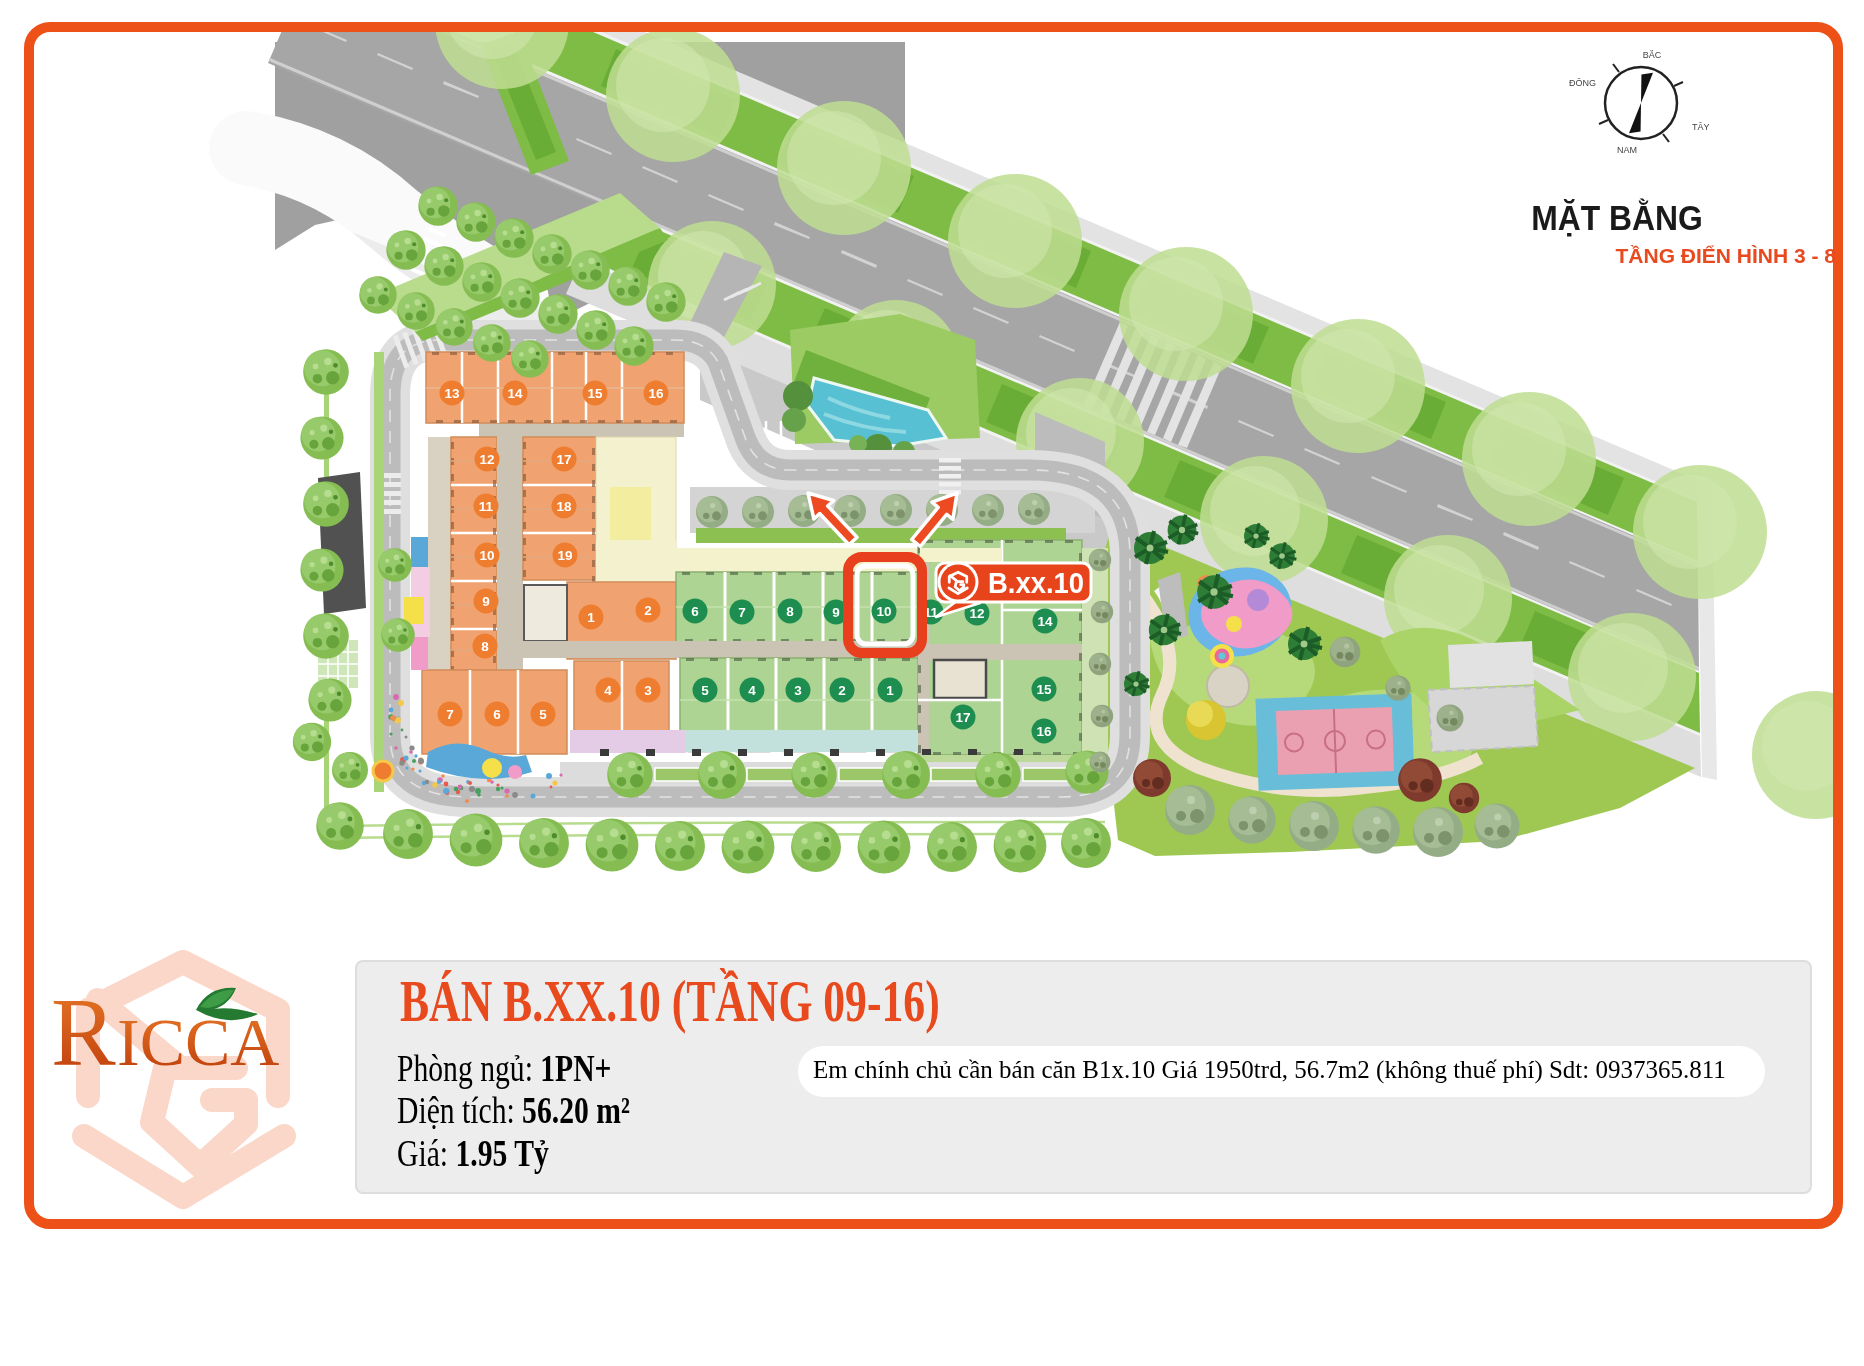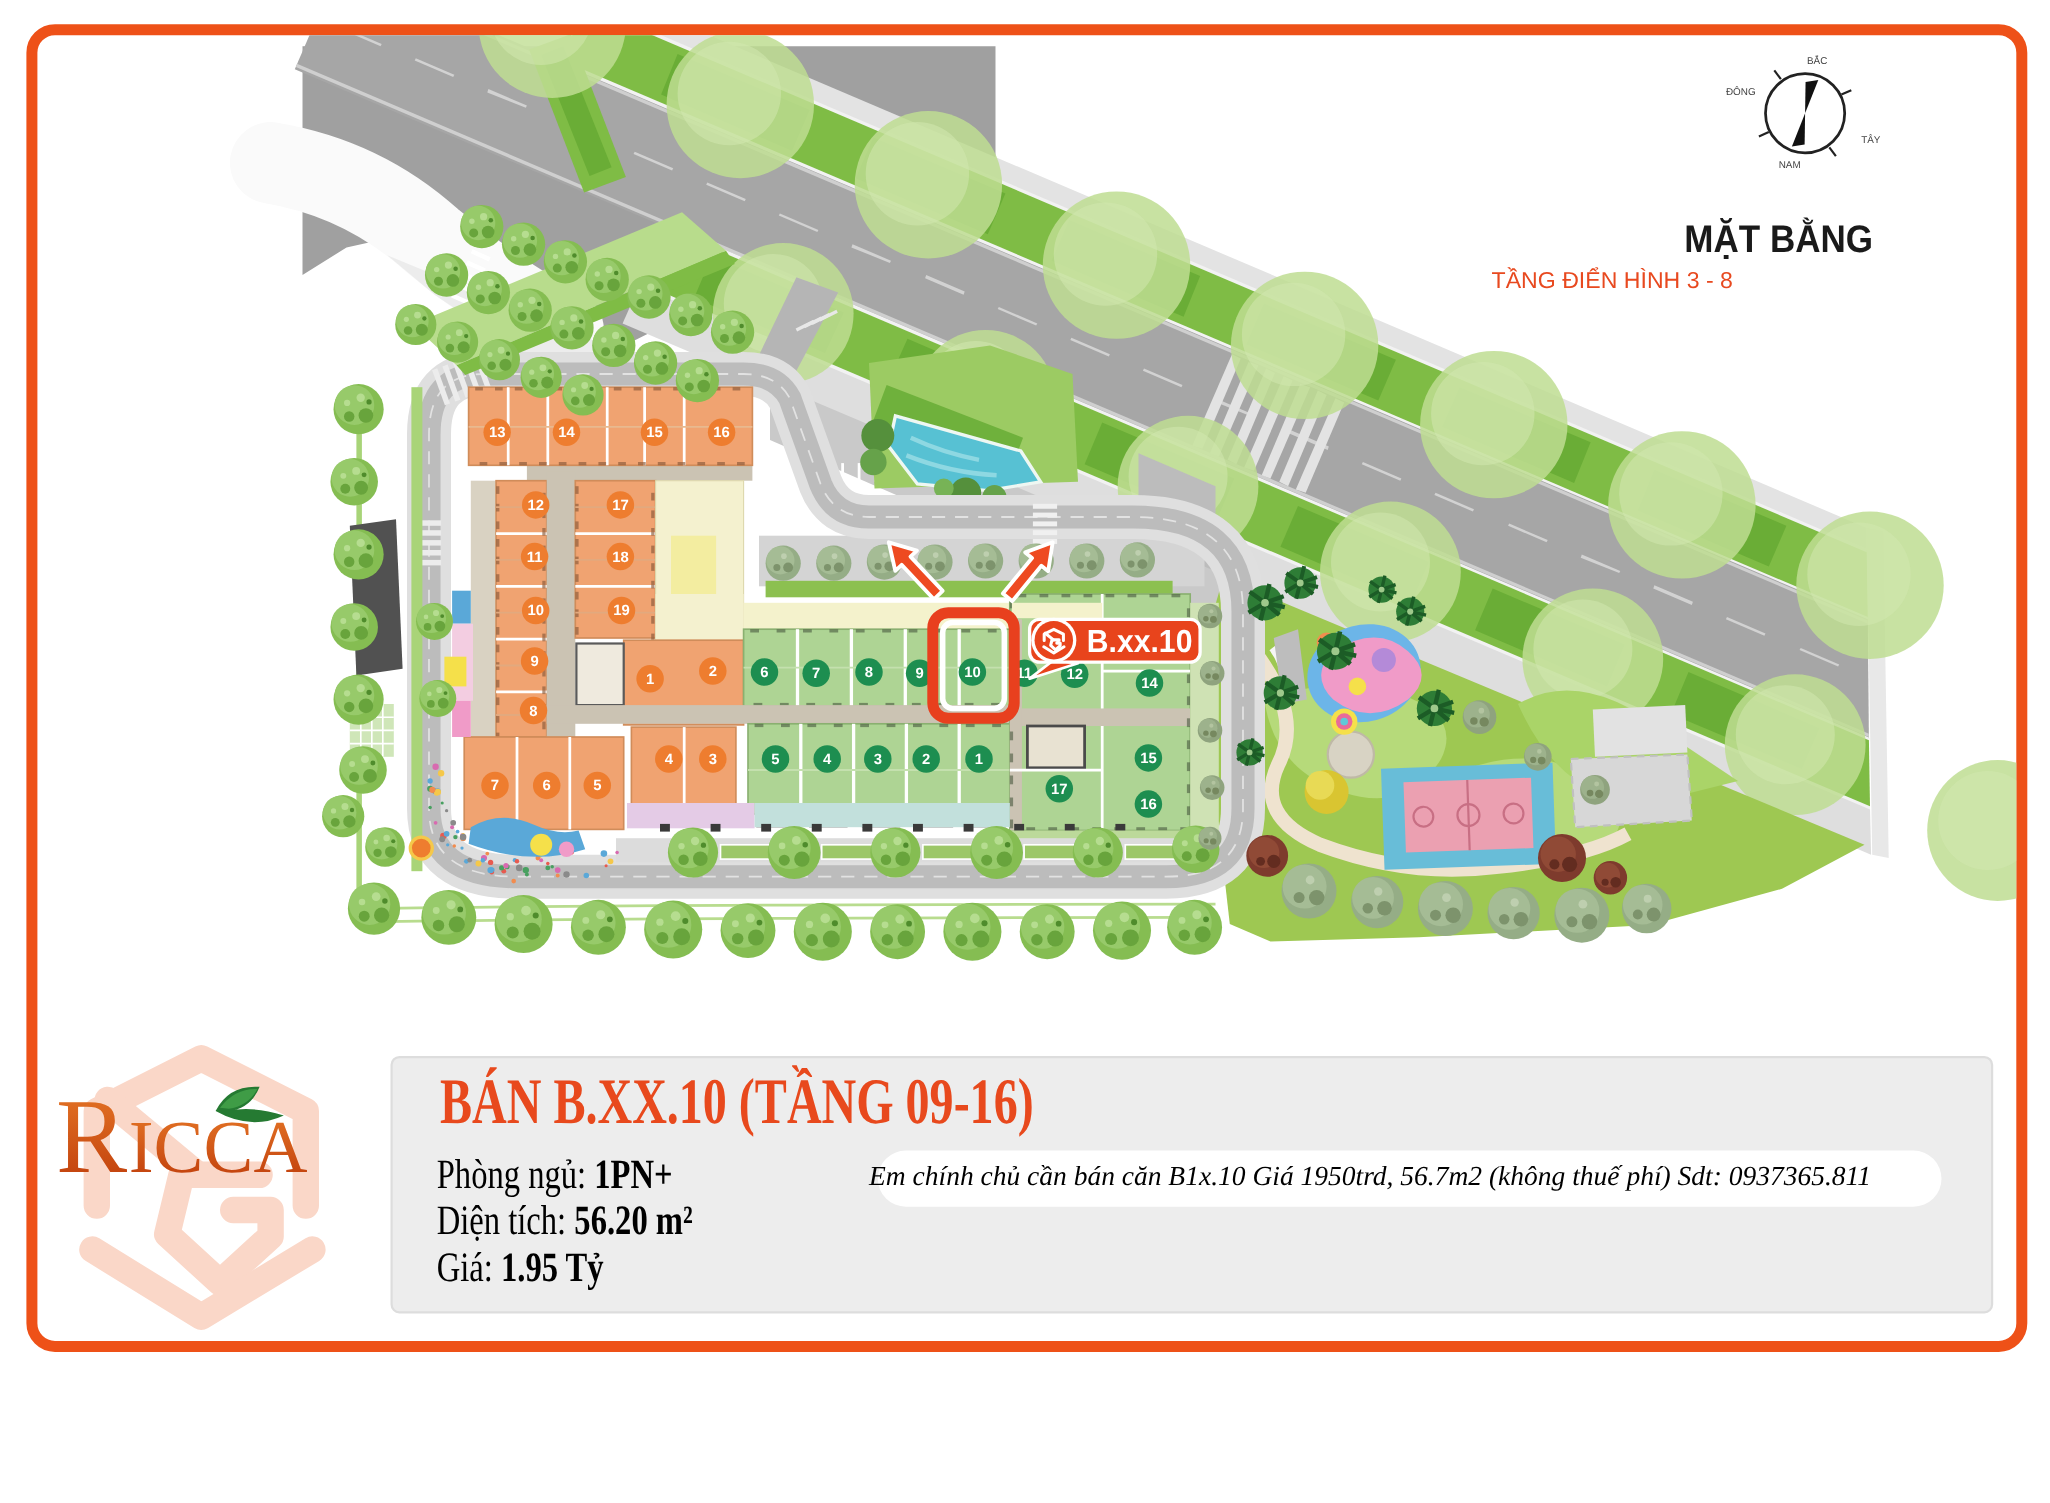--- a/index.html
+++ b/index.html
@@ -886,21 +886,21 @@
 <line x1="1674" y1="86" x2="1683" y2="82" stroke="#222" stroke-width="2"></line>
 <text x="1652" y="58" text-anchor="middle">BẮC</text>
 <text x="1627" y="153" text-anchor="middle">NAM</text>
 <text x="1596" y="86" text-anchor="end">ĐÔNG</text>
 <text x="1692" y="130">TÂY</text>
 </g>
 </svg>
 
 <div class="abs" style="left:1377px;top:198px;width:480px;text-align:center;font-size:35px;font-weight:bold;color:#1a1a1a;transform:scaleX(0.91);">MẶT BẰNG</div>
 
-<div class="abs" style="left:1356px;top:244px;width:480px;text-align:left;font-size:21px;font-weight:normal;color:#e8491f;">TẦNG ĐIỂN HÌNH 3 - 8</div>
+<div class="abs" style="left:1356px;top:244px;width:480px;text-align:right;font-size:21px;font-weight:bold;color:#e8491f;">TẦNG ĐIỂN HÌNH 3 - 8</div>
 
 <svg class="abs" style="left:40px;top:940px" width="300" height="300" viewBox="0 0 300 300" xmlns="http://www.w3.org/2000/svg">
 <g stroke="#fad7c8" stroke-width="24" fill="none" stroke-linecap="round" stroke-linejoin="round">
 <path d="M48,156 L48,70 L143,22 L238,70 L238,156"></path>
 <path d="M58,60 L140,128"></path>
 <path d="M196,128 L125,128 L112,182 L160,226 L206,184 L206,160 L172,160"></path>
 <path d="M44,196 L143,257 L244,196"></path>
 </g>
 </svg>
 
@@ -922,12 +922,12 @@
 <div class="abs ser" style="left:400px;top:967px;font-size:59px;font-weight:bold;color:#e8491d;transform:scaleX(0.74);transform-origin:left top;white-space:nowrap;">BÁN B.XX.10 (TẦNG 09-16)</div>
 
 <div class="abs ser" style="left:397px;top:1046px;font-size:38px;color:#000;transform:scaleX(0.78);transform-origin:left top;white-space:nowrap;">Phòng ngủ: <b>1PN+</b></div>
 
 <div class="abs ser" style="left:397px;top:1088px;font-size:38px;color:#000;transform:scaleX(0.78);transform-origin:left top;white-space:nowrap;">Diện tích: <b>56.20 m²</b></div>
 
 <div class="abs ser" style="left:397px;top:1131px;font-size:38px;color:#000;transform:scaleX(0.78);transform-origin:left top;white-space:nowrap;">Giá: <b>1.95 Tỷ</b></div>
 
 <div class="abs" style="left:798px;top:1046px;width:967px;height:51px;background:#ffffff;border-radius:26px;"></div>
 
-<div class="abs ser" style="left:790px;top:1056px;font-size:25px;color:#000;white-space:nowrap;font-style:italic;">Em chính chủ cần bán căn B1x.10 Giá 1950trd, 56.7m2 (không thuế phí) Sdt: 0937365.811</div>
+<div class="abs ser" style="left:813px;top:1056px;font-size:25px;color:#000;white-space:nowrap;">Em chính chủ cần bán căn B1x.10 Giá 1950trd, 56.7m2 (không thuế phí) Sdt: 0937365.811</div>
 </body></html>

